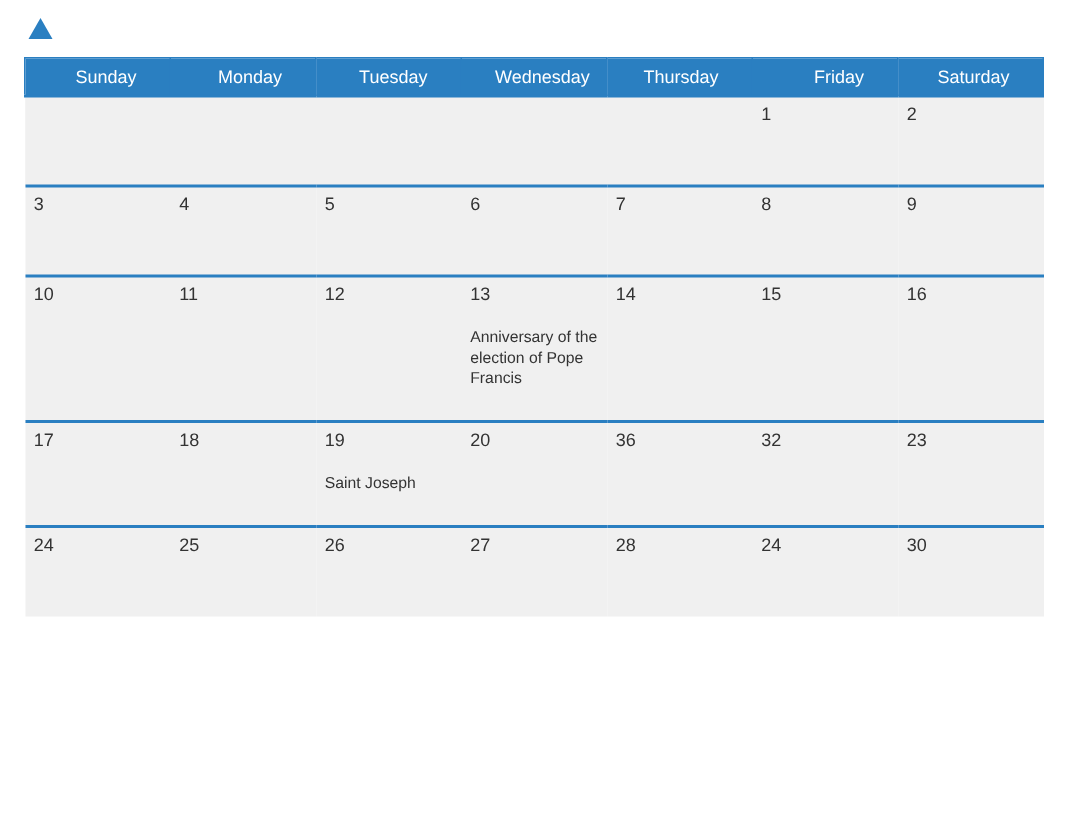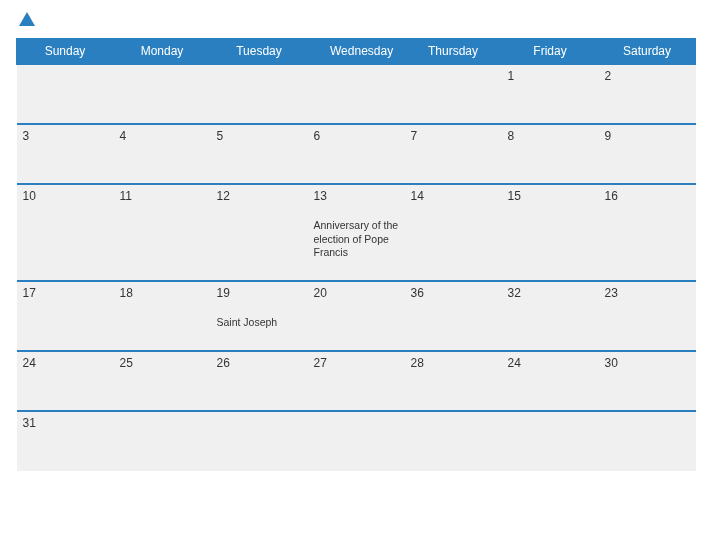--- a/index.html
+++ b/index.html
@@ -79,21 +79,21 @@
 
     .calendar-table thead tr {
       background: #2a7fc1;
     }
 
     .calendar-table thead th {
       color: #fff;
       font-size: 12px;
       font-weight: normal;
       padding: 5px 22px;
-      text-align: center;
+      text-align: right;
       border: 1px solid #2a7fc1;
     }
 
     .calendar-table tbody tr {
       background: #f0f0f0;
     }
 
     .calendar-table tbody tr:nth-child(odd) {
       background: #f0f0f0;
     }
@@ -266,26 +266,15 @@
           <td>
             <span class="day-number">28</span>
           </td>
           <td>
             <span class="day-number">24</span>
           </td>
           <td>
             <span class="day-number">30</span>
           </td>
         </tr>
-        <tr class="last-row">
-          <td>
-            <span class="day-number">31</span>
-          </td>
-          <td class="empty-cell"></td>
-          <td class="empty-cell"></td>
-          <td class="empty-cell"></td>
-          <td class="empty-cell"></td>
-          <td class="empty-cell"></td>
-          <td class="empty-cell"></td>
-        </tr>
       </tbody>
   </table>
 </div>
 
 </body></html>

